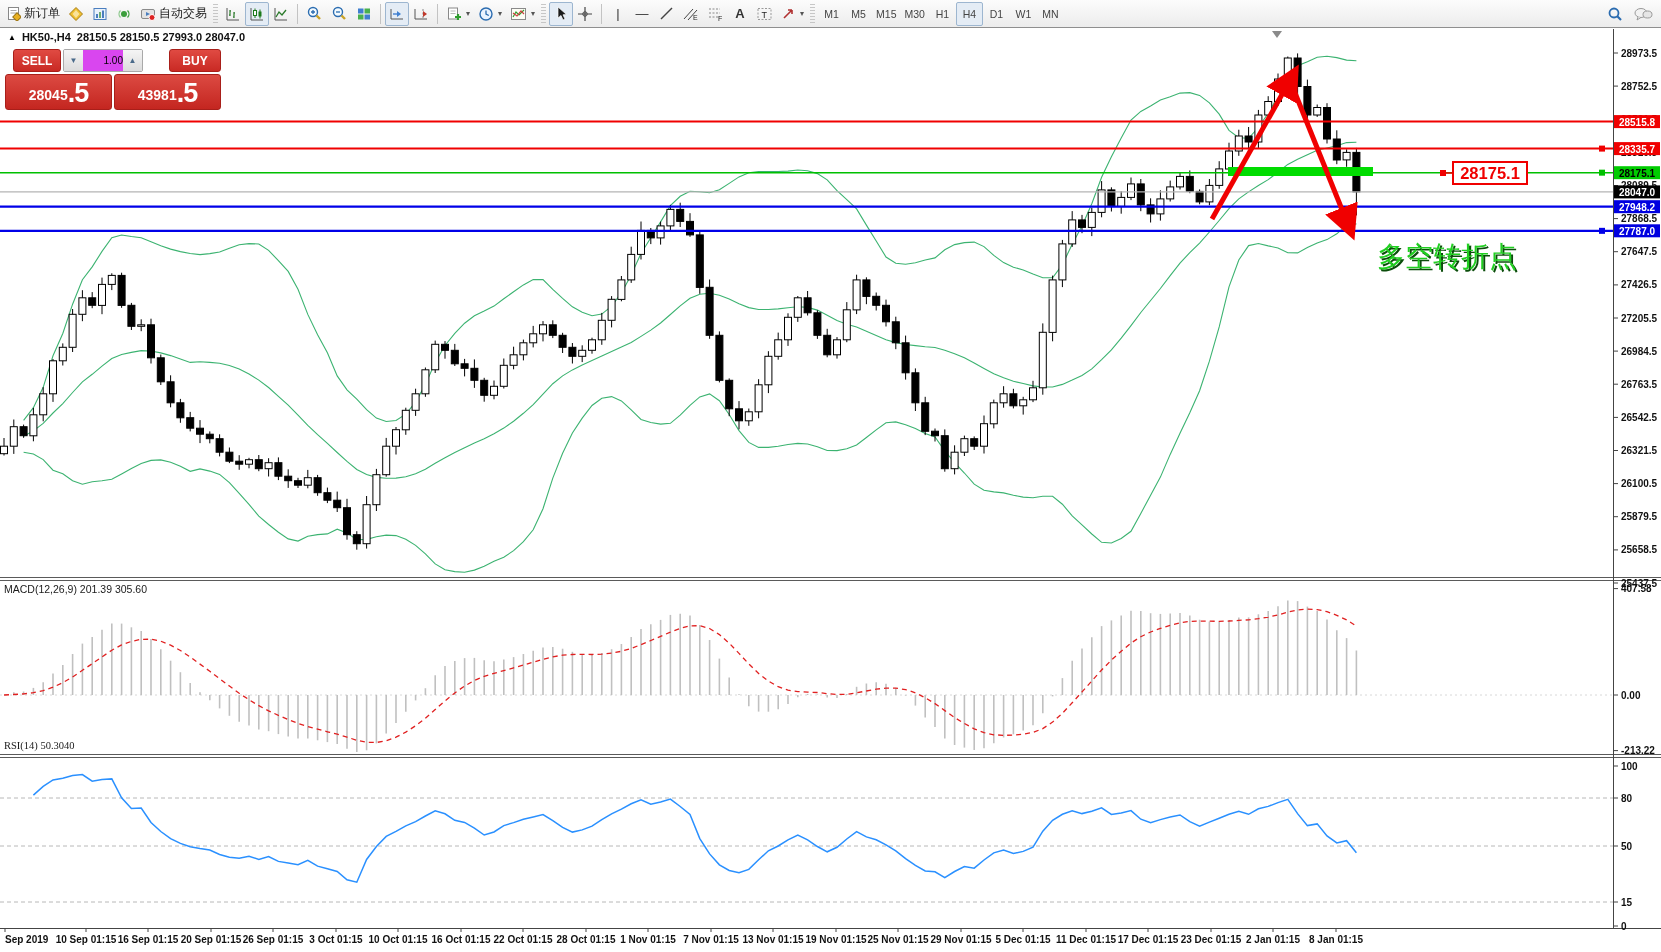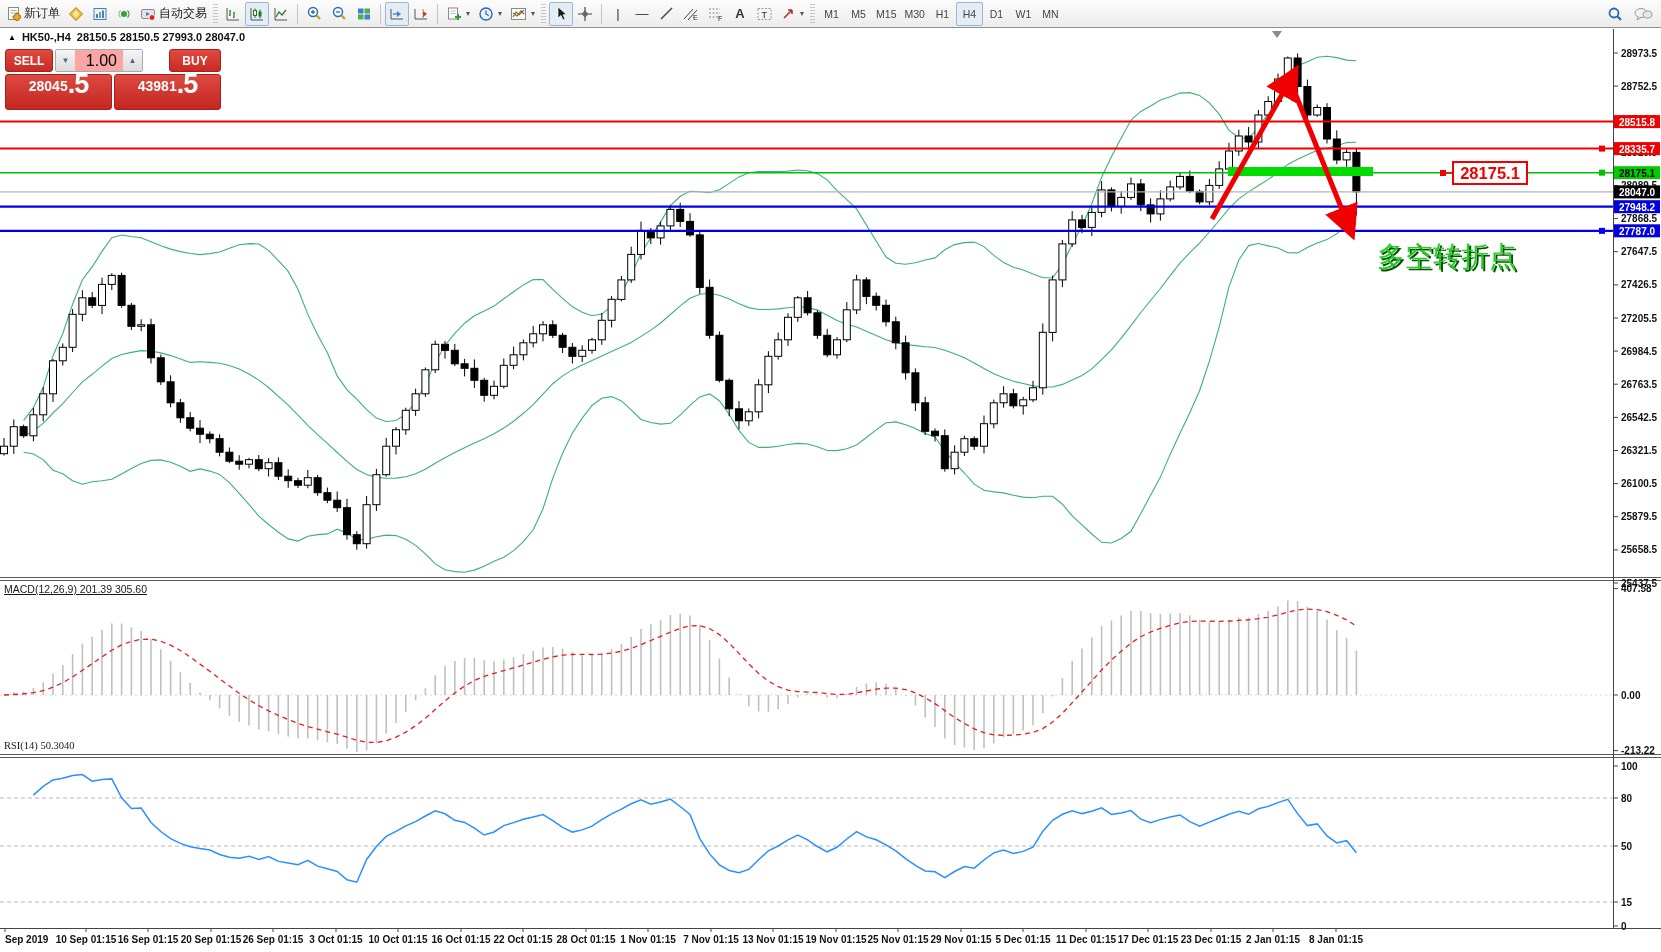--- a/index.html
+++ b/index.html
@@ -22,30 +22,30 @@
   #tb-right{margin-left:auto;display:flex;align-items:center;margin-right:8px;gap:10px;}
   
   #ohlc{position:absolute;left:8px;top:31px;font-size:11px;font-weight:bold;color:#111;
     display:flex;gap:6px;align-items:center;z-index:5;}
   #ohlc .tri{font-size:8px;color:#000;}
   
   #tpanel{position:absolute;left:5px;top:49px;width:216px;z-index:6;font-family:"Liberation Sans",sans-serif;}
   #tpanel .row1{display:flex;height:23px;gap:2px;}
   .redbtn{background:linear-gradient(#e04a42,#c92a24);color:#fff;border:1px solid #a81f1a;
     border-radius:3px;font-size:12px;font-weight:bold;display:flex;align-items:center;justify-content:center;}
-  #sell-btn{width:46px;}
+  #sell-btn{width:46px;margin-left:8px;}
   #buy-btn{width:50px;margin-left:24px;}
   .spin{display:flex;border:1px solid #a9a9a9;border-radius:2px;overflow:hidden;height:21px;flex:1;}
   .spinbtn{width:19px;background:linear-gradient(#f5f5f5,#dcdcdc);display:flex;align-items:center;
     justify-content:center;font-size:8px;color:#4a6a8a;border:0;}
-  .spinval{flex:1;background:#fca5a5;font-size:16px;text-align:right;padding-right:6px;
+  .spinval{flex:1;background:#d946ef;font-size:10px;text-align:right;padding-right:0;
     display:flex;align-items:center;justify-content:flex-end;color:#000;}
   #tpanel .row2{display:flex;gap:2px;margin-top:2px;height:36px;}
   .pricebox{flex:1;background:linear-gradient(#dc4a42,#c42620);border:1px solid #a81f1a;border-radius:3px;
-    color:#fff;display:flex;align-items:flex-end;justify-content:center;padding-bottom:11px;}
+    color:#fff;display:flex;align-items:flex-end;justify-content:center;padding-bottom:2px;}
   .pricebox .pmain{font-size:14px;font-weight:bold;line-height:24px;}
   .pricebox .pbig{font-size:27px;font-weight:bold;line-height:27px;letter-spacing:-1px;}
   
   .pane-label{position:absolute;left:4px;font-size:10.5px;color:#1a1a1a;z-index:4;}
   
   #price-flag{position:absolute;left:1452px;top:161px;width:72px;height:20px;border:2px solid #f00000;
     background:#fff;color:#f00000;font-size:16.5px;font-weight:bold;text-align:center;line-height:20px;z-index:7;}
   #cn-note{position:absolute;left:1377px;top:238px;font-size:28px;font-weight:normal;color:#21cf21;
     text-shadow:2px 2px 0 #0b4d0b;z-index:7;white-space:nowrap;}
   svg text{font-family:"Liberation Sans",sans-serif;}
@@ -861,18 +861,18 @@
         <span class="pmain">28045</span>
           <span class="pbig">.5</span>
       </div>
       <div class="pricebox">
         <span class="pmain">43981</span>
           <span class="pbig">.5</span>
       </div>
     </div>
   </div>
 
-  <div class="pane-label" style="top:583px;text-decoration:underline;">MACD(12,26,9) 201.39 305.60</div>
+  <div class="pane-label" style="top:583px;">MACD(12,26,9) 201.39 305.60</div>
   <div class="pane-label" style="top:740px;font-family:Liberation Serif, serif;">RSI(14) 50.3040</div>
 
   <div id="price-flag">28175.1</div>
   <div id="cn-note">多空转折点</div>
 </div>
 
 </body></html>

